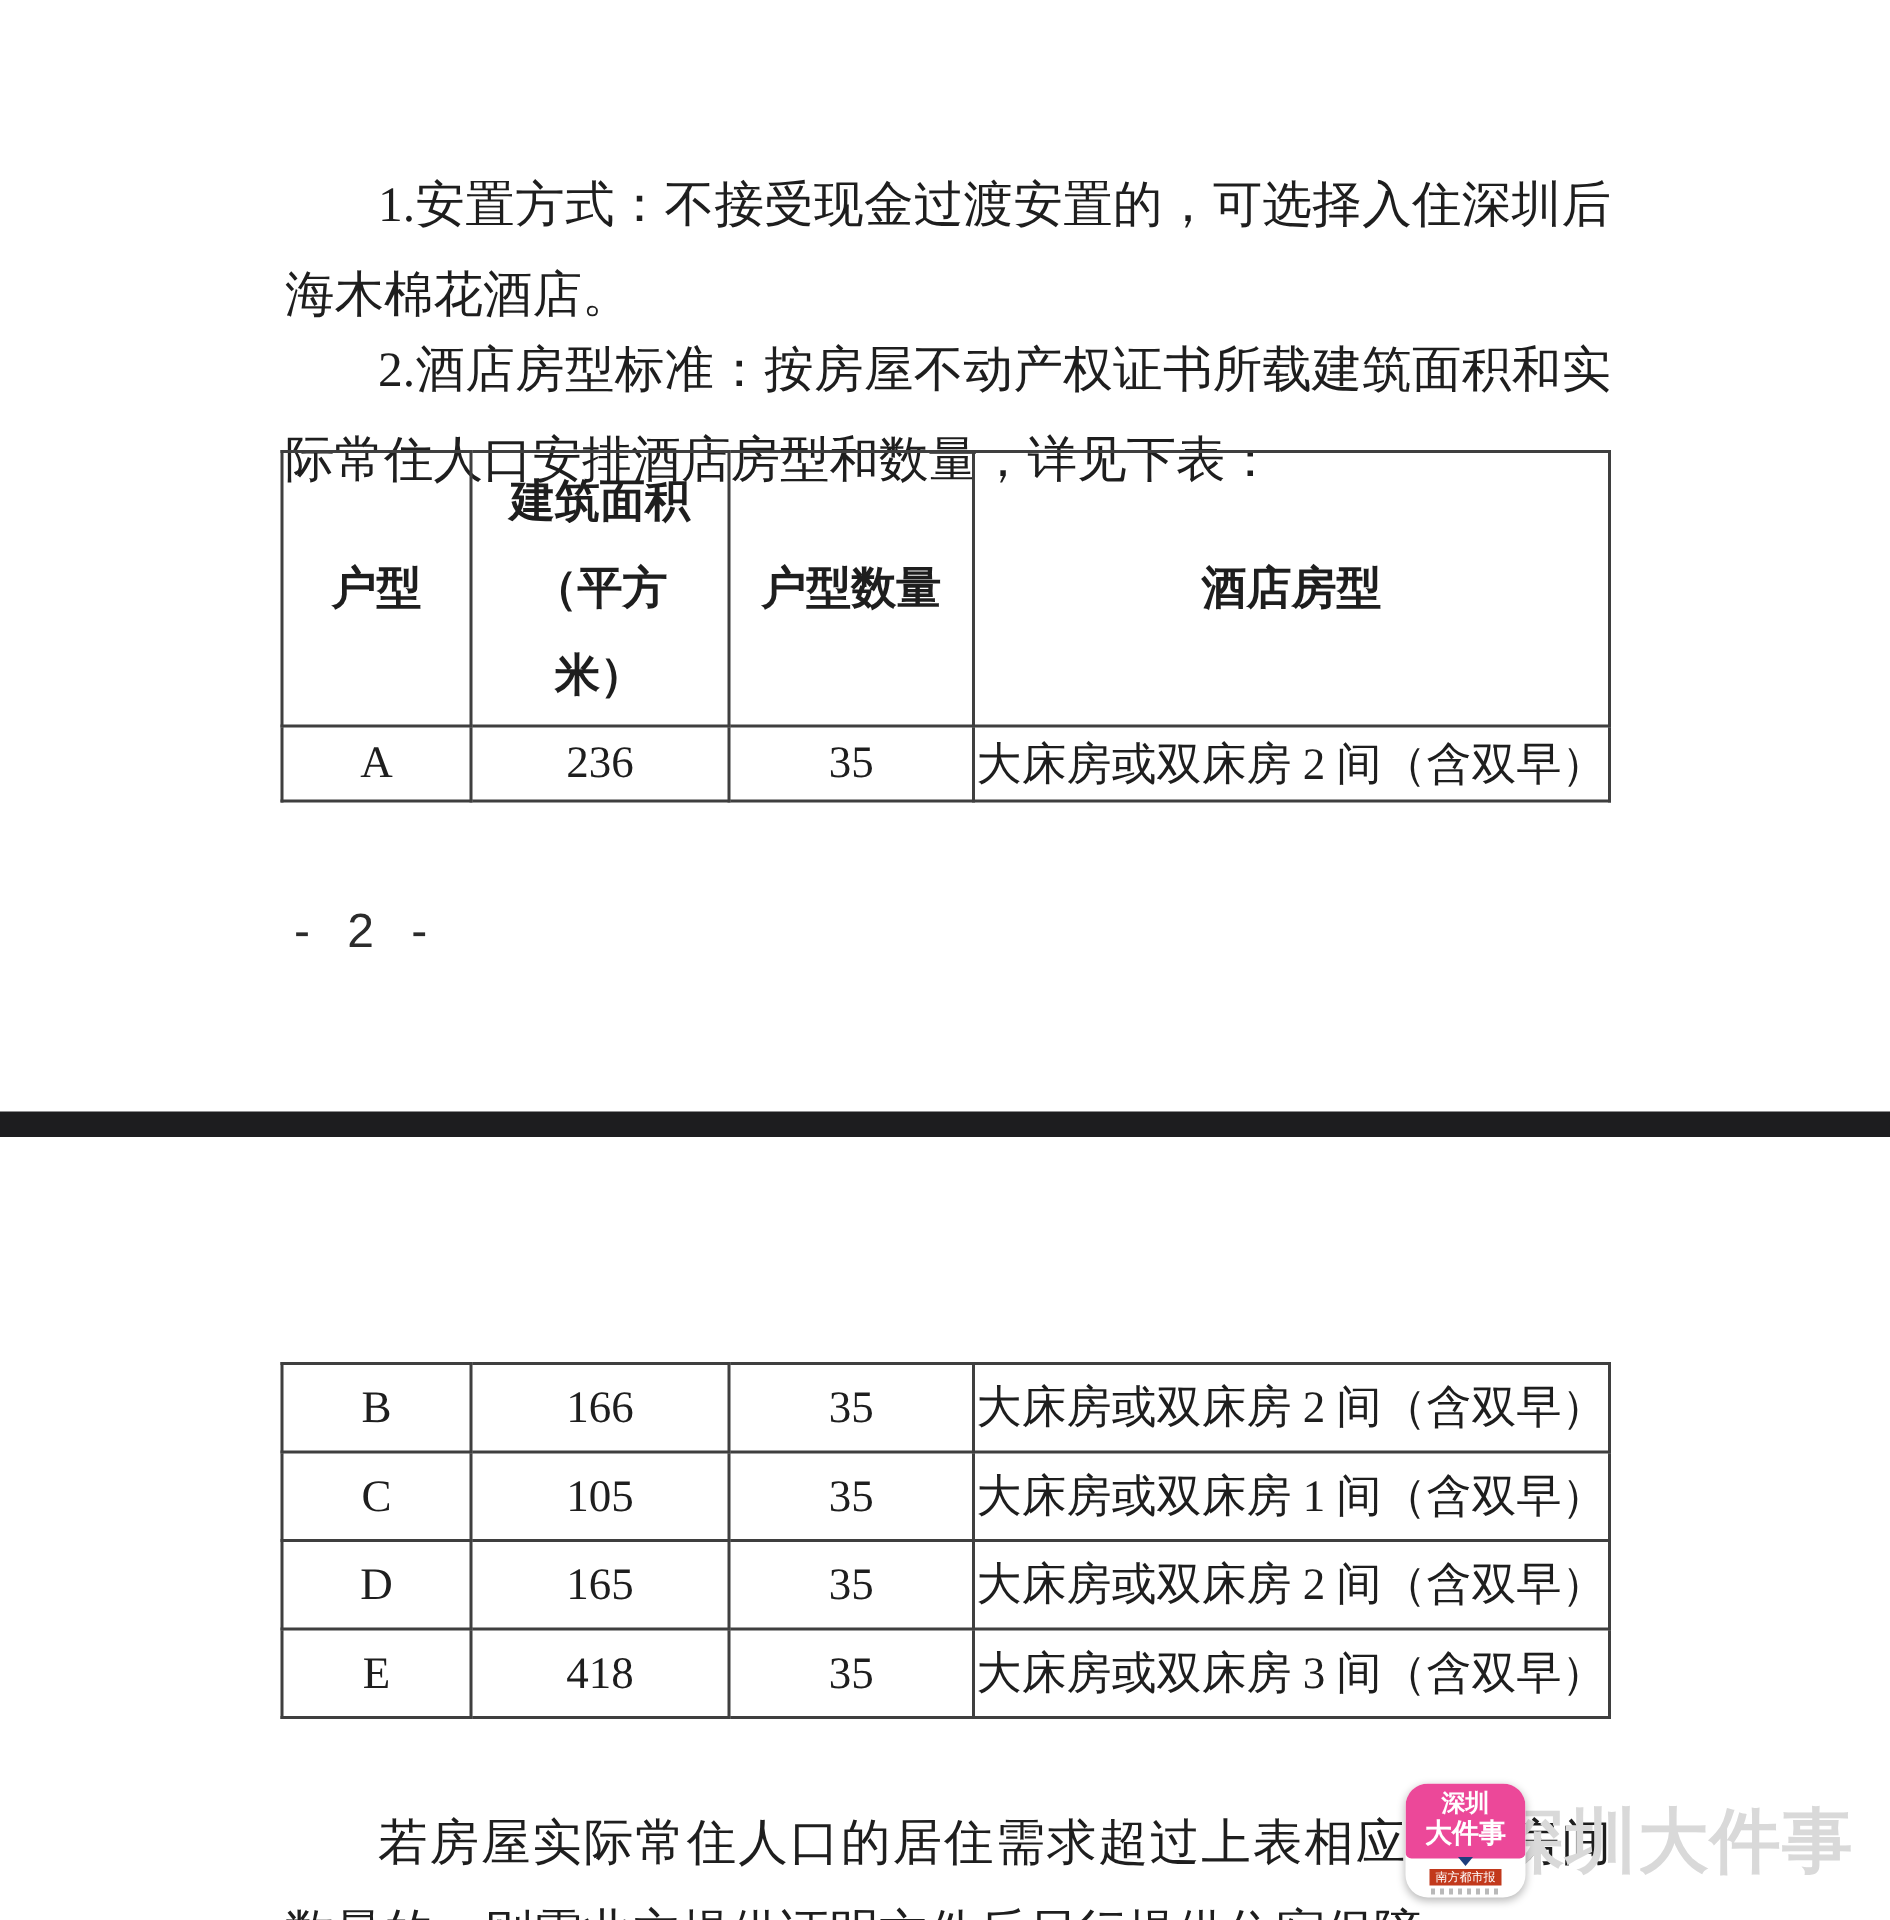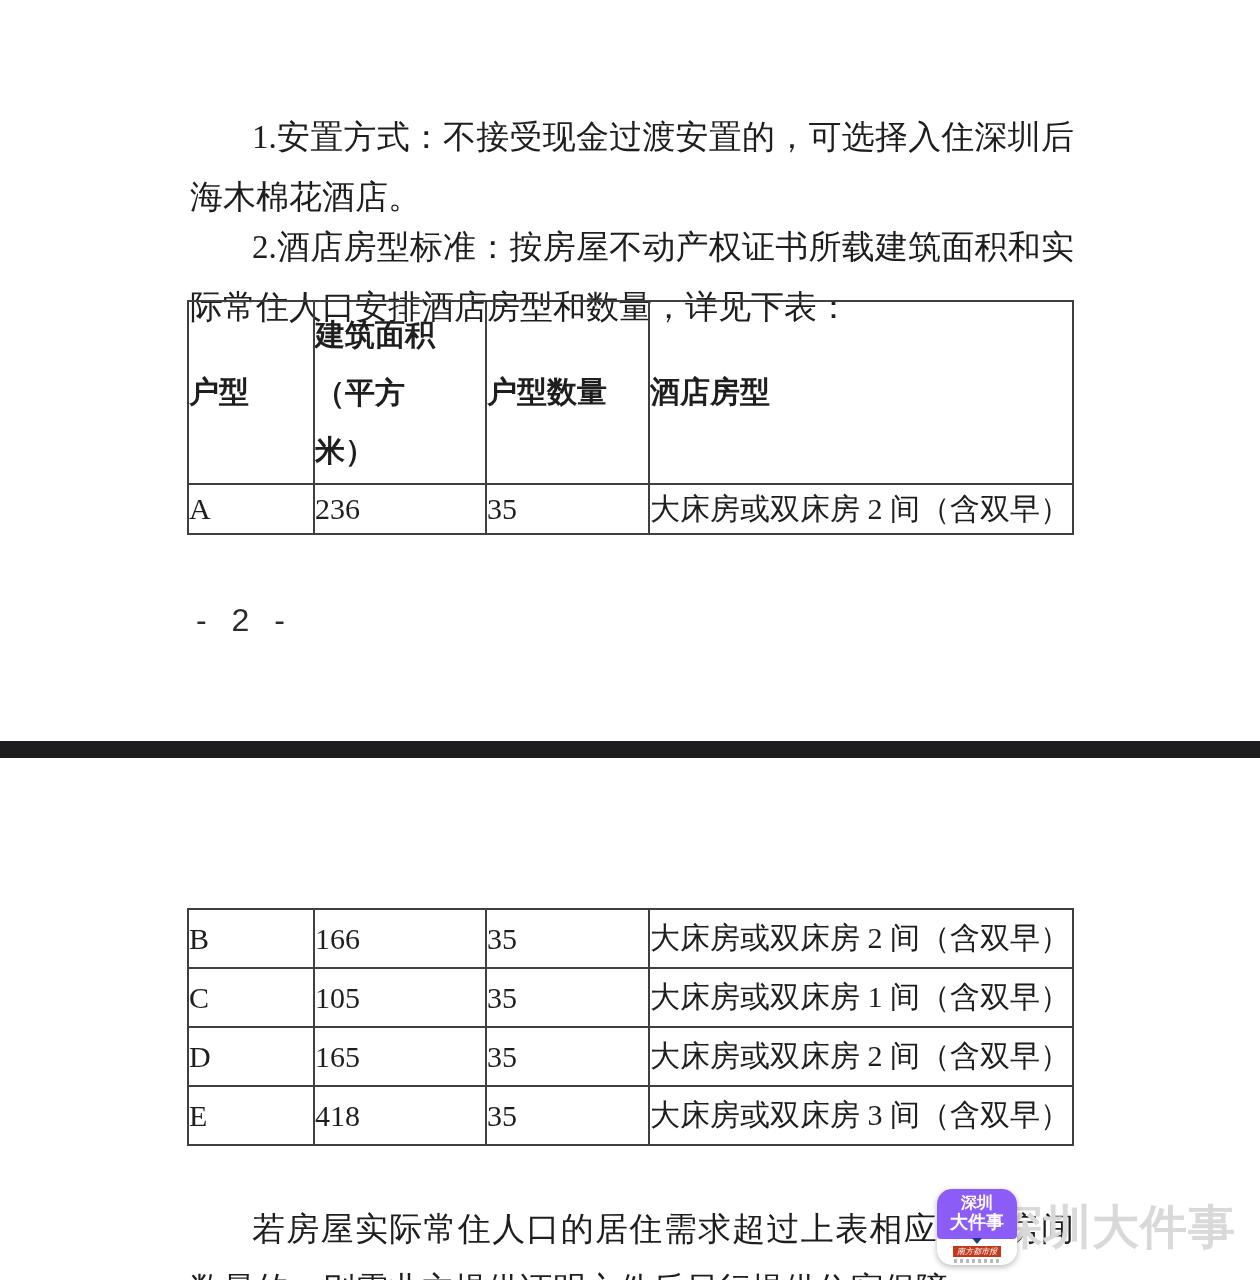--- a/index.html
+++ b/index.html
@@ -21,21 +21,21 @@
   .para .lead { font-weight:normal; }
   .p1 { top:74px; }
   .p2 { top:184px; }
   .p3 { top:1166px; }
   table.tbl {
     position:absolute; left:187px; width:885px;
     border-collapse:collapse; table-layout:fixed;
     font-size:30px;
   }
   table.tbl td {
-    border:2px solid #3f3f3f; vertical-align:middle;
+    border:2px solid #3f3f3f; text-align:center; vertical-align:middle;
     padding:0; overflow:hidden;
   }
   .tbl1 { top:300px; }
   .tbl1 tr.hdr td { height:181px; font-weight:bold; }
   .tbl1 tr.datarow td { height:48px; }
   .hdr-area div { line-height:58px; }
   .tbl2 { top:908px; }
   .tbl2 td { height:57px; }
   .pagenum {
     position:absolute; top:602px; left:196px;
@@ -46,38 +46,38 @@
     position:absolute; top:741px; left:0; width:1260px; height:17px;
     background:#1d1d1f;
   }
   .logo {
     position:absolute; top:1189px; left:937px; width:80px; height:76px;
     background:#ffffff; border-radius:15px;
     box-shadow:0 2px 6px rgba(0,0,0,0.28);
     z-index:5; overflow:hidden; text-align:center;
   }
   .logo-blue {
-    height:50px; background:#8b5cf6; color:#ffffff;
+    height:50px; background:#ec4899; color:#ffffff;
     border-radius:12px 12px 4px 4px;
     font-family:"Liberation Sans","DejaVu Sans",sans-serif;
     font-weight:bold; position:relative;
   }
   .logo-line1 { font-size:16px; line-height:18px; padding-top:5px; }
   .logo-line2 { font-size:18px; line-height:20px; }
   .logo-tail {
     position:absolute; left:50%; bottom:-5px; margin-left:-5px;
     width:0; height:0;
     border-left:5px solid transparent; border-right:5px solid transparent;
     border-top:6px solid #1d3e7e;
   }
   .logo-badge {
     background:#c2391c; color:#ffffff;
     width:48px; margin:7px auto 0; font-size:8px; line-height:11px;
     font-family:"Liberation Sans","DejaVu Sans",sans-serif;
-    white-space:nowrap; overflow:hidden;font-style:italic;
+    white-space:nowrap; overflow:hidden;
   }
   .logo-fineprint {
     width:46px; height:4px; margin:2px auto 0;
     background:repeating-linear-gradient(90deg,#b9b9b9 0 3px,transparent 3px 6px);
   }
   .watermark {
     position:absolute; top:1196px; left:996px;
     font-size:47px; letter-spacing:1px; color:#d9d9d9;
     font-family:"Liberation Sans","DejaVu Sans",sans-serif;
     font-weight:bold; white-space:nowrap; z-index:4;

